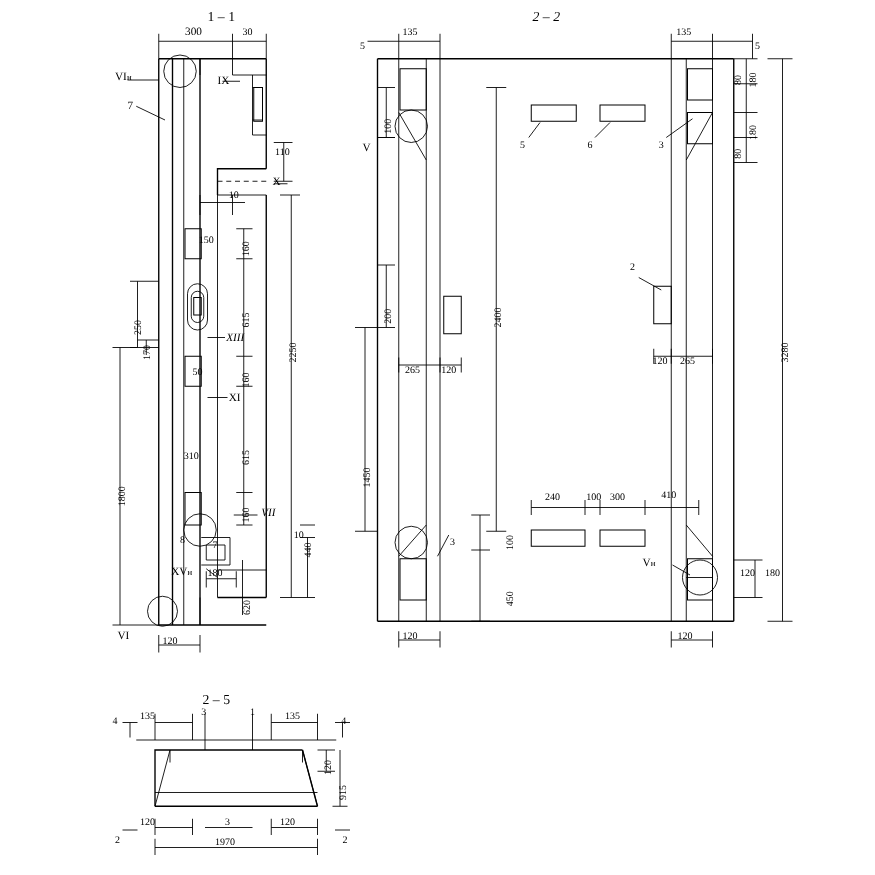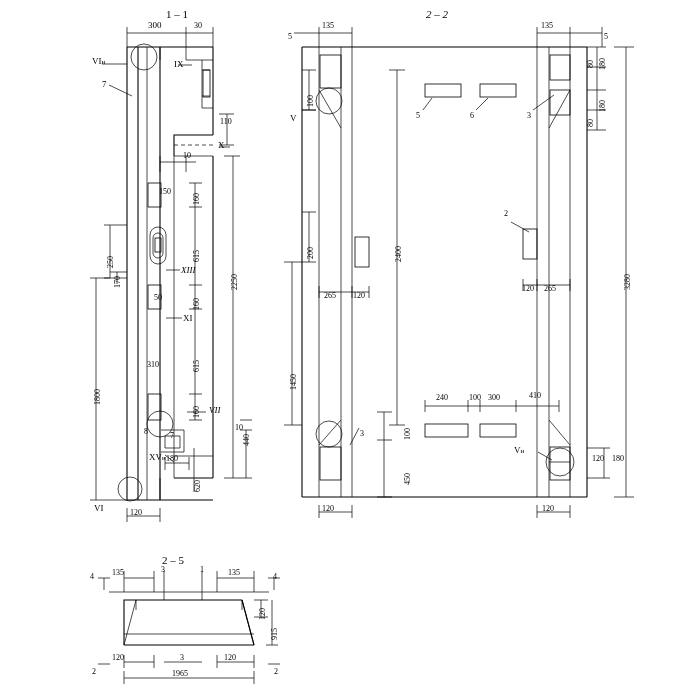--- a/index.html
+++ b/index.html
@@ -319,21 +319,21 @@
 <div class="lbl s rot" style="left:80px;top:405px;">1800</div>
 <div class="lbl s rot" style="left:217px;top:290px;">2250</div>
 <div class="lbl s rot" style="left:179px;top:418px;">160</div>
 <div class="lbl" style="left:195px;top:406px;font-style:italic;"><span class="u">VII</span></div>
 <div class="lbl s" style="left:130px;top:428px;">8</div>
 <div class="lbl s" style="left:156px;top:432px;">7</div>
 <div class="lbl s" style="left:221px;top:424px;">10</div>
 <div class="lbl s" style="left:229px;top:446px;">
       <span style="display:inline-block;transform:rotate(-90deg);transform-origin:0 0;position:absolute;">440</span>
     </div>
-<div class="lbl" style="left:123px;top:453px;margin-left:12px;"><span class="u">XV</span><span style="font-size:7px;">н</span></div>
+<div class="lbl" style="left:123px;top:453px;"><span class="u">XV</span><span style="font-size:7px;">н</span></div>
 <div class="lbl s" style="left:152px;top:455px;">180</div>
 <div class="lbl s rot" style="left:180px;top:492px;">620</div>
 <div class="lbl" style="left:80px;top:504px;"><span class="u">VI</span></div>
 <div class="lbl s" style="left:116px;top:509px;">120</div>
 
 <div class="lbl t" style="left:412px;top:10px;font-style:italic;">2 – 2</div>
 <div class="lbl s" style="left:274px;top:33px;">5</div>
 <div class="lbl s" style="left:308px;top:22px;">135</div>
 <div class="lbl s" style="left:527px;top:22px;">135</div>
 <div class="lbl s" style="left:590px;top:33px;">5</div>
@@ -373,17 +373,17 @@
 <div class="lbl s" style="left:98px;top:569px;">135</div>
 <div class="lbl s" style="left:147px;top:566px;">3</div>
 <div class="lbl s" style="left:186px;top:566px;">1</div>
 <div class="lbl s" style="left:214px;top:569px;">135</div>
 <div class="lbl s" style="left:259px;top:573px;">4</div>
 <div class="lbl s rot" style="left:245px;top:620px;">120</div>
 <div class="lbl s rot" style="left:257px;top:640px;">915</div>
 <div class="lbl s" style="left:98px;top:654px;">120</div>
 <div class="lbl s" style="left:166px;top:654px;">3</div>
 <div class="lbl s" style="left:210px;top:654px;">120</div>
-<div class="lbl s" style="left:158px;top:670px;">1965</div>
+<div class="lbl s" style="left:158px;top:670px;">1970</div>
 <div class="lbl s" style="left:78px;top:668px;">2</div>
 <div class="lbl s" style="left:260px;top:668px;">2</div>
 
 </div>
 
 </body></html>

